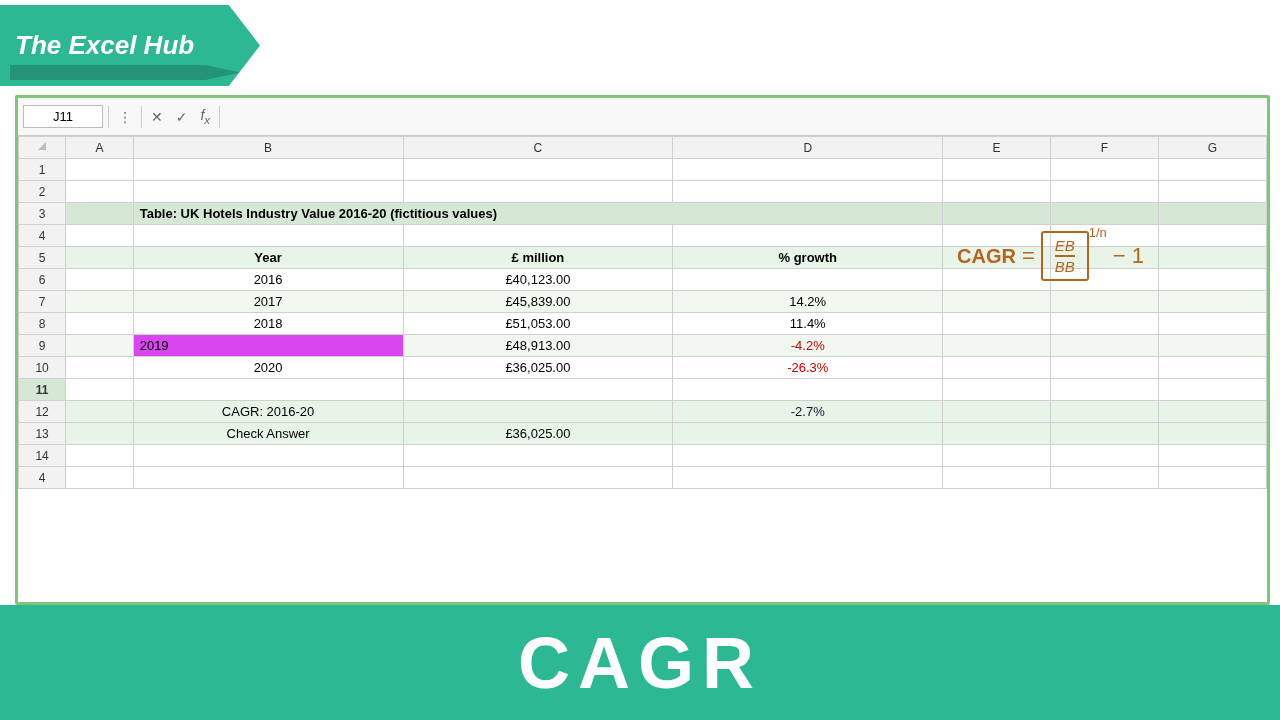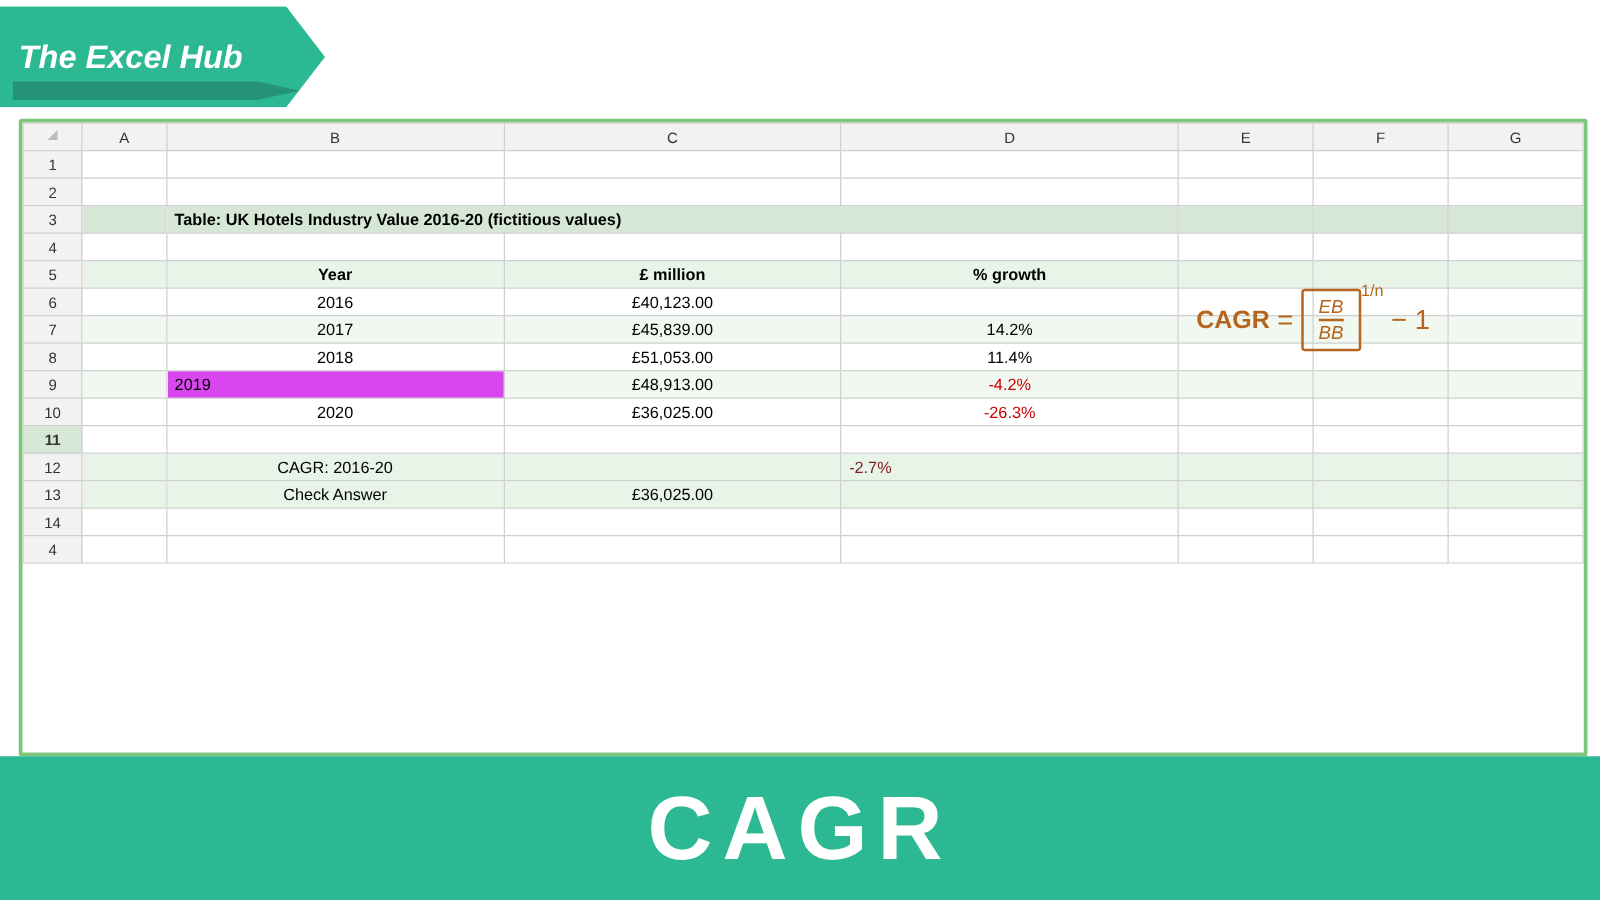--- a/index.html
+++ b/index.html
@@ -235,20 +235,31 @@
 
 <div id="header">
   <div class="logo-banner">
     <span class="logo-text">The Excel Hub</span>
   </div>
   <div class="logo-shadow"></div>
 </div>
 
 <div class="spreadsheet-container">
 
+  <div class="formula-bar">
+    <input class="cell-ref-box" value="J11" readonly="" style="">
+    <span class="formula-bar-sep"></span>
+    <span class="formula-bar-icon">⋮</span>
+    <span class="formula-bar-sep"></span>
+    <span class="formula-bar-icon">✕</span>
+    <span class="formula-bar-icon">✓</span>
+    <span class="formula-bar-icon"><em>f<sub>x</sub></em></span>
+    <span class="formula-bar-sep"></span>
+    <input class="formula-input" value="" readonly="" style="">
+  </div>
 
   <div class="grid-area">
     <table class="spreadsheet">
       <colgroup>
         <col style="width:35px">
         <col style="width:50px">
         <col style="width:200px">
         <col style="width:200px">
         <col style="width:200px">
         <col style="width:80px">
@@ -379,21 +390,21 @@
             <td class="cell" style="background: rgb(255, 255, 255); text-align: center;"></td>
             <td class="cell" style="background: rgb(255, 255, 255);"></td>
             <td class="cell" style="background: rgb(255, 255, 255);"></td>
             <td class="cell" style="background: rgb(255, 255, 255);"></td>
           </tr>
           <tr>
             <td class="row-header">12</td>
             <td class="cell" style="background: rgb(232, 244, 232);"></td>
             <td class="cell" style="background: rgb(232, 244, 232); text-align: center;">CAGR: 2016-20</td>
             <td class="cell" style="background: rgb(232, 244, 232); text-align: center;"></td>
-            <td class="cell" style="background: rgb(232, 244, 232); color: #7f1d1d;">-2.7%</td>
+            <td class="cell" style="background: rgb(232, 244, 232); text-align: center; color: #0f172a;">-2.7%</td>
             <td class="cell" style="background: rgb(232, 244, 232);"></td>
             <td class="cell" style="background: rgb(232, 244, 232);"></td>
             <td class="cell" style="background: rgb(232, 244, 232);"></td>
           </tr>
           <tr>
             <td class="row-header">13</td>
             <td class="cell" style="background: rgb(232, 244, 232);"></td>
             <td class="cell" style="background: rgb(232, 244, 232); text-align: center;">Check Answer</td>
             <td class="cell" style="background: rgb(232, 244, 232); text-align: center;">£36,025.00</td>
             <td class="cell" style="background: rgb(232, 244, 232); text-align: center;"></td>

